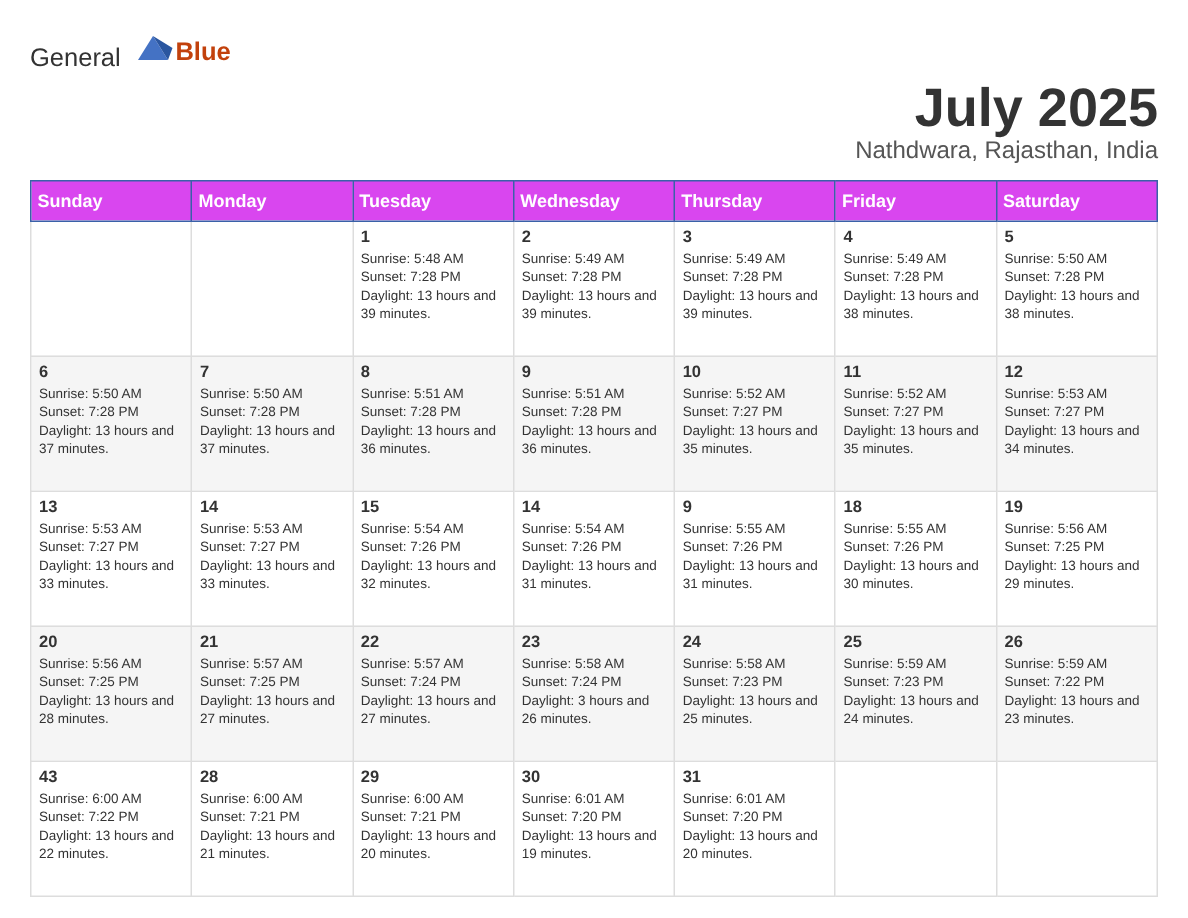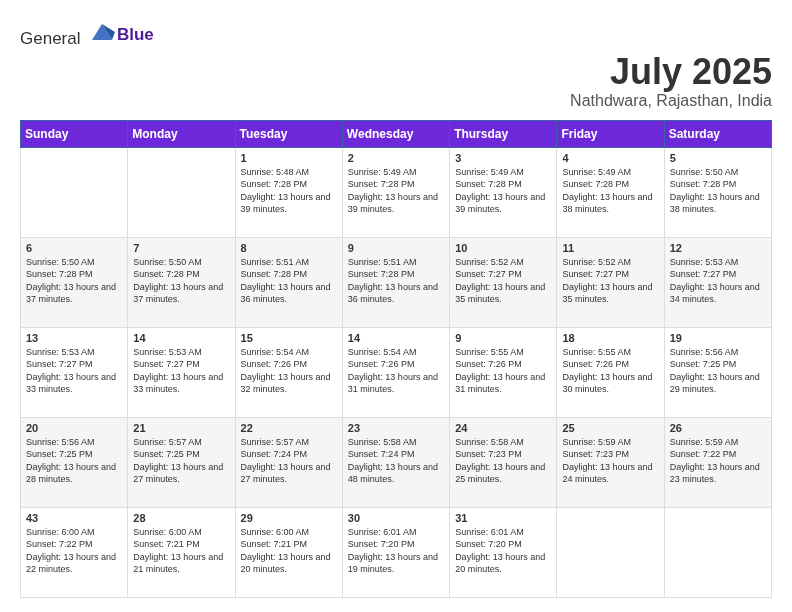--- a/index.html
+++ b/index.html
@@ -38,21 +38,21 @@
     .location {
       font-size: 16px;
       color: #555;
     }
     .calendar {
       width: 100%;
       border-collapse: collapse;
       border: 1px solid #ccc;
     }
     .calendar th {
-      background-color: #6d28d9;
+      background-color: #d946ef;
       color: white;
       font-size: 12px;
       font-weight: bold;
       padding: 6px 4px;
       text-align: left;
       border: 1px solid #3a61a8;
     }
     .calendar td {
       width: 107px;
       vertical-align: top;
@@ -87,21 +87,21 @@
 <div class="header-area">
   <div class="logo">
     <div>
       <span style="font-size:17px;font-weight:normal;color:#333;">General</span>
       <svg class="logo-icon" viewBox="0 0 30 24" xmlns="http://www.w3.org/2000/svg">
         <polygon points="5,20 15,4 25,20" fill="#4472c4"></polygon>
         <polygon points="15,4 25,20 28,12" fill="#2a56a0"></polygon>
       </svg>
     </div>
     <div>
-      <span style="font-size:17px;font-weight:bold;color:#4c1d95;">Blue</span>
+      <span style="font-size:17px;font-weight:bold;color:#c2410c;">Blue</span>
     </div>
   </div>
   <div class="title-area">
     <div class="month-year">July 2025</div>
     <div class="location">Nathdwara, Rajasthan, India</div>
   </div>
 </div>
 
 <table class="calendar">
   <thead>
@@ -299,21 +299,21 @@
           <span>Sunrise: 5:57 AM</span><br>
           <span>Sunset: 7:24 PM</span><br>
           <span>Daylight: 13 hours and 27 minutes.</span>
         </div>
         </td>
         <td>
           <span class="day-number">23</span>
         <div class="day-info">
           <span>Sunrise: 5:58 AM</span><br>
           <span>Sunset: 7:24 PM</span><br>
-          <span>Daylight: 13 hours and 48 minutes.</span>
+          <span>Daylight: 3 hours and 26 minutes.</span>
         </div>
         </td>
         <td>
           <span class="day-number">24</span>
         <div class="day-info">
           <span>Sunrise: 5:58 AM</span><br>
           <span>Sunset: 7:23 PM</span><br>
           <span>Daylight: 13 hours and 25 minutes.</span>
         </div>
         </td>

